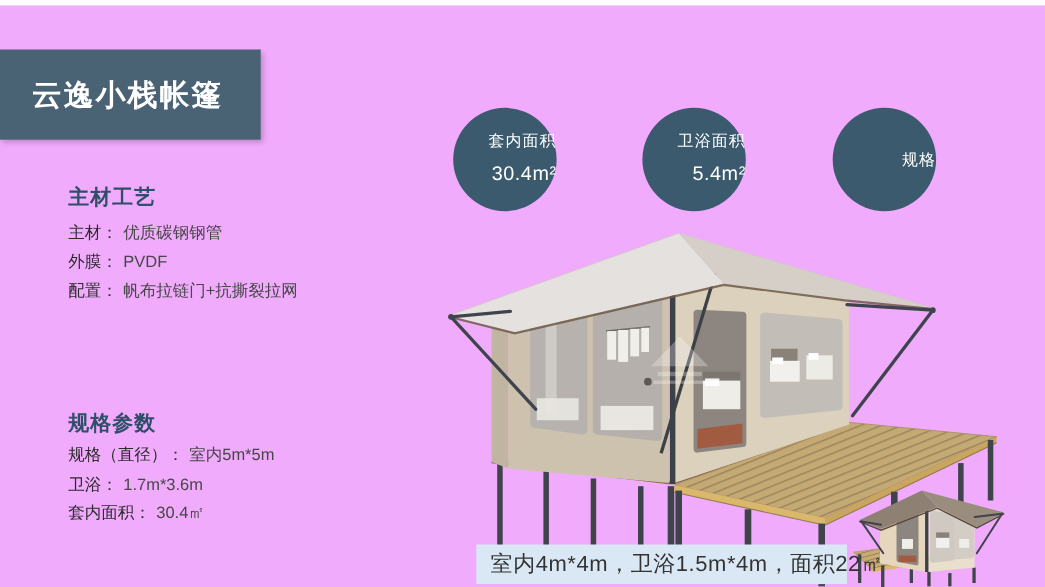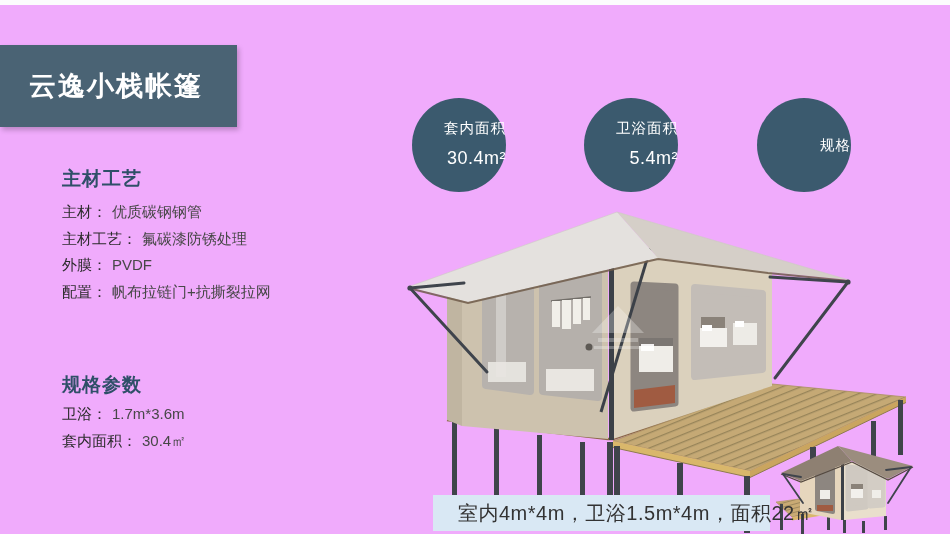--- a/index.html
+++ b/index.html
@@ -35,45 +35,45 @@
     background:#3b5a6e;color:#fff;display:flex;flex-direction:column;
     align-items:flex-end;justify-content:center;gap:6px;z-index:2;text-align:center;
   }
   .stat-1{left:412px;} .stat-2{left:584px;} .stat-3{left:757px;}
   .stat .s-lbl{font-size:14.5px;letter-spacing:1px;}
   .stat .s-val{font-size:18px;line-height:28px;letter-spacing:.5px;}
   
   .footnote{
     position:absolute;left:433px;top:495px;width:337px;height:36px;
     background:#d9e8f4;z-index:2;
-    font-size:20px;line-height:36px;color:#333;padding-left:25px;box-sizing:border-box;
+    font-size:20px;line-height:36px;color:#333;padding-left:13px;box-sizing:border-box;
     white-space:nowrap;letter-spacing:.5px;
   }
   .render-layer{position:absolute;left:0;top:0;width:950px;height:534px;z-index:1;}
 </style>
 </head>
 <body>
 
 <div class="page">
   <div class="top-white"></div>
 
   <div class="banner">
     <h1>云逸小栈帐篷</h1>
   </div>
 
   <div class="sec-heading h-product">主材工艺</div>
   <div class="rows rows-product">
     <div class="row"><span class="lbl">主材：</span><span class="val">优质碳钢钢管</span></div>
-    <div class="row"><span class="lbl">主材工艺：</span><span class="val">氟碳漆防锈处理</span></div>
     <div class="row"><span class="lbl">外膜：</span><span class="val">PVDF</span></div>
     <div class="row"><span class="lbl">配置：</span><span class="val">帆布拉链门+抗撕裂拉网</span></div>
   </div>
 
   <div class="sec-heading h-spec">规格参数</div>
   <div class="rows rows-spec">
+    <div class="row"><span class="lbl">规格（直径）：</span><span class="val">室内5m*5m</span></div>
     <div class="row"><span class="lbl">卫浴：</span><span class="val">1.7m*3.6m</span></div>
     <div class="row"><span class="lbl">套内面积：</span><span class="val">30.4㎡</span></div>
   </div>
 
   <div class="stat stat-1">
     <div class="s-lbl">套内面积</div>
     <div class="s-val">30.4m²</div>
   </div>
   <div class="stat stat-2">
     <div class="s-lbl">卫浴面积</div>

